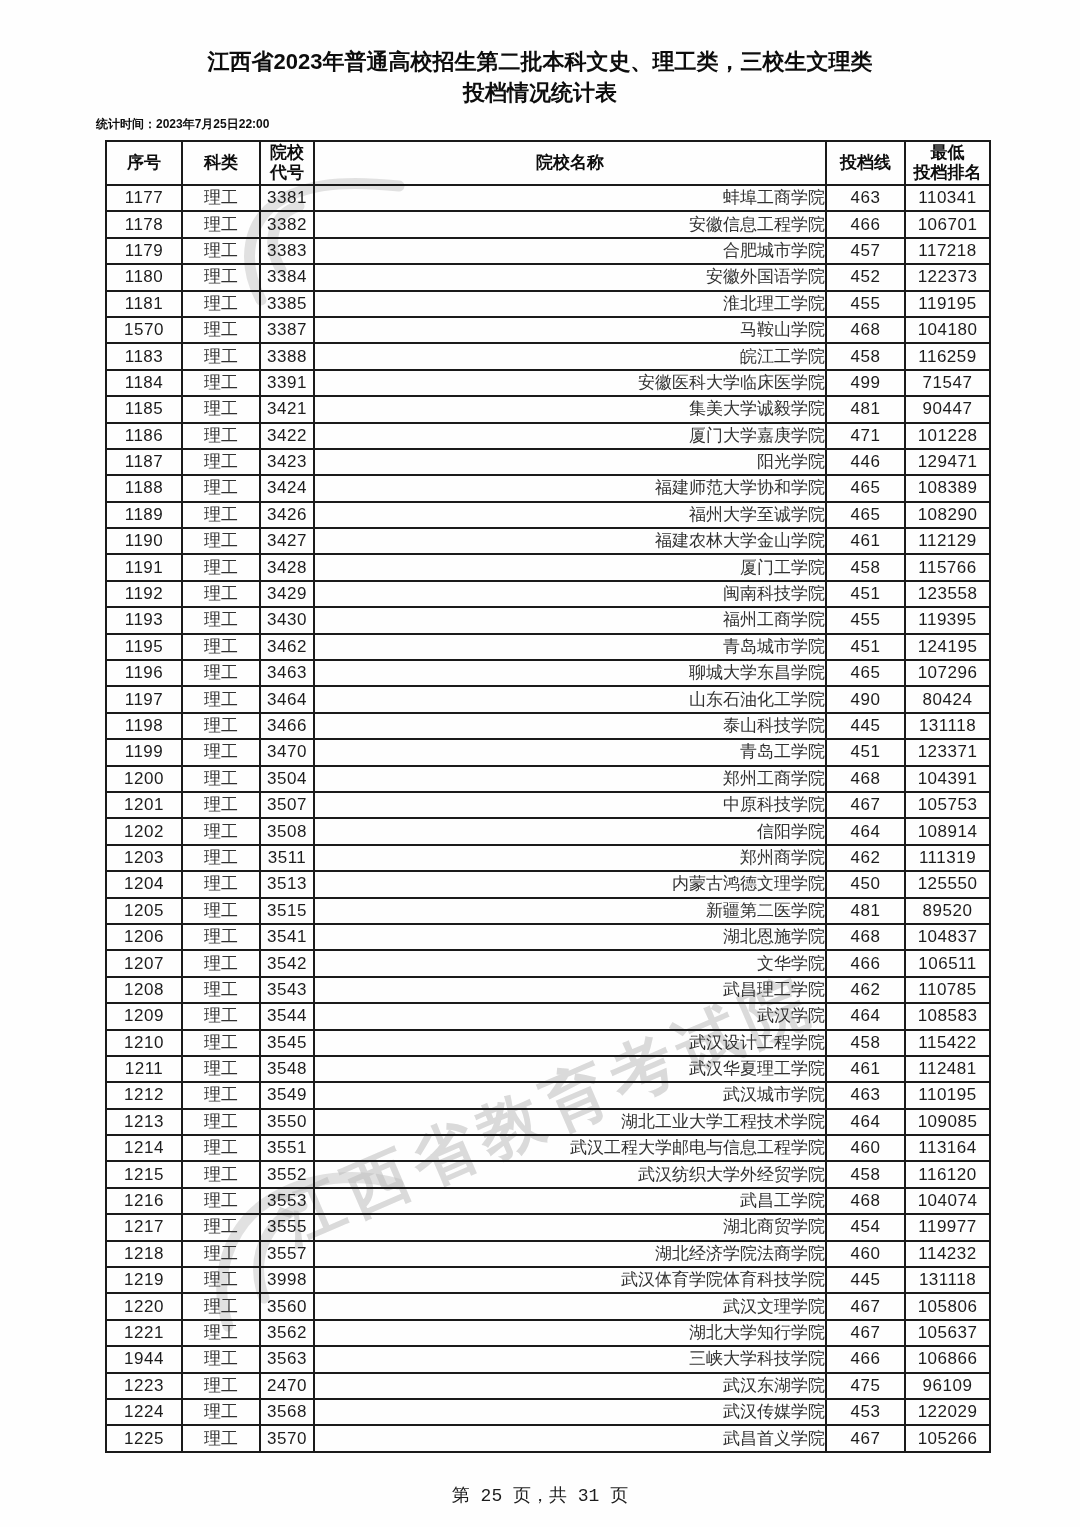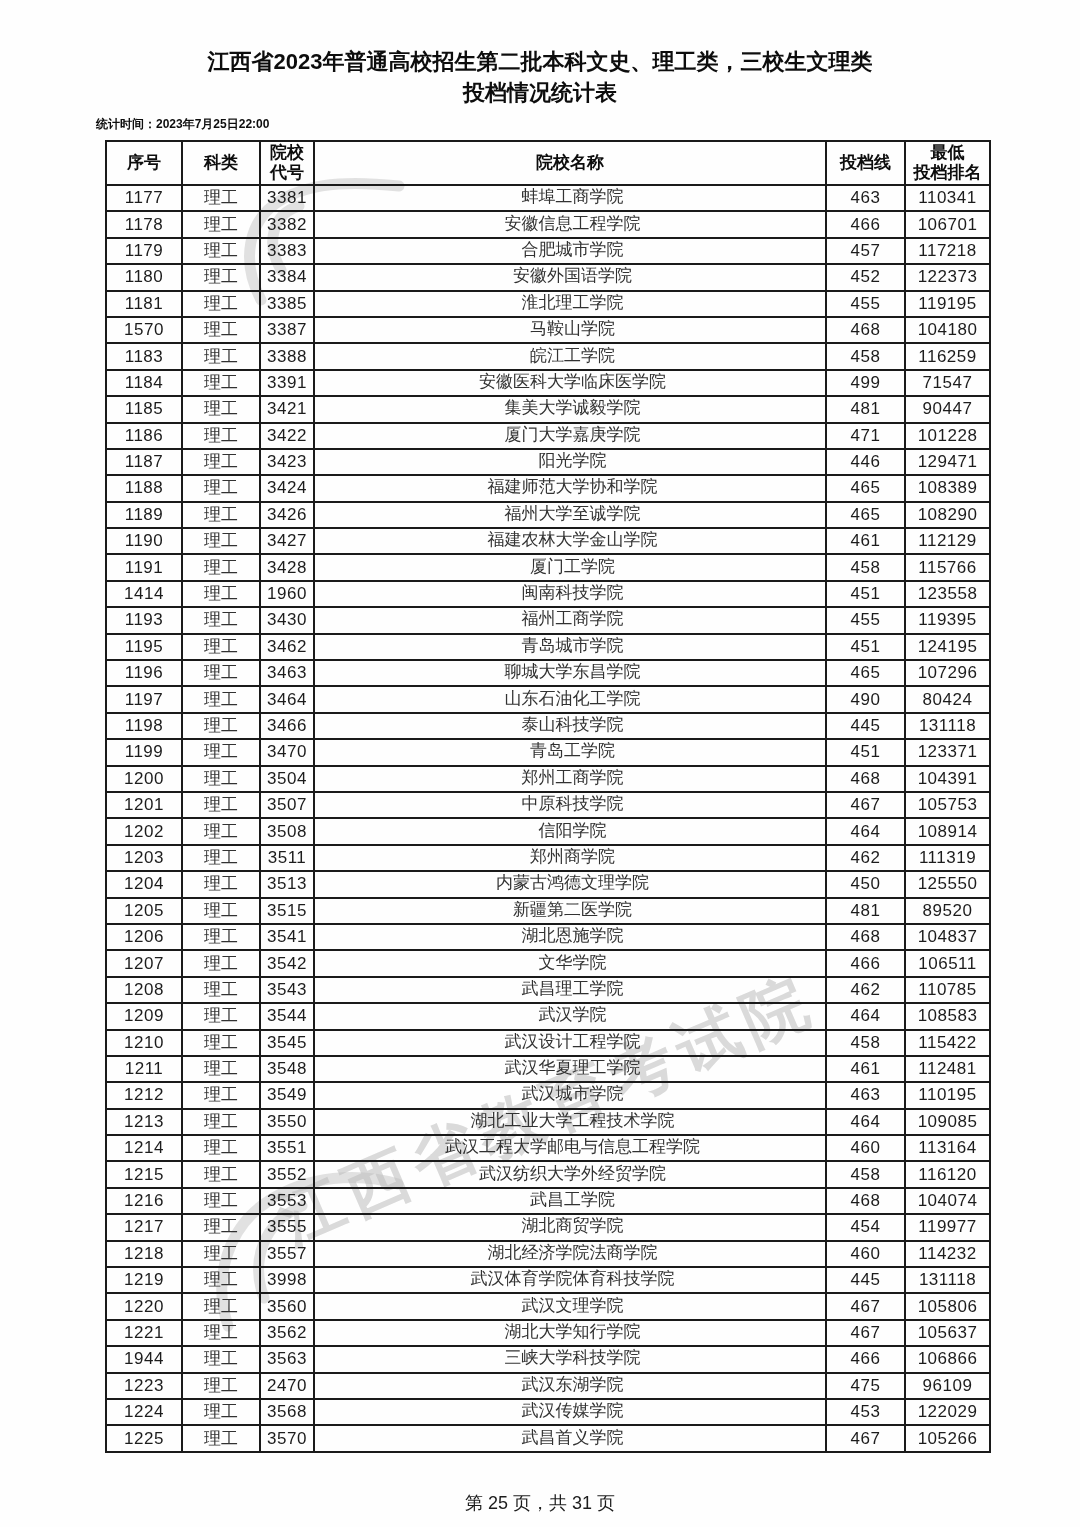--- a/index.html
+++ b/index.html
@@ -75,29 +75,28 @@
     color:#0d0d0d;
   }
   .grid td{
     height:24.4px;
     font-size:17px;
     line-height:24px;
     color:#1c1c1c;
   }
   td.c0,td.c2,td.c4,td.c5{font-family:"Liberation Sans",sans-serif;letter-spacing:0.5px;}
   td.c1,td.c3{font-family:"Liberation Serif",serif;color:#323232;}
-  td.c3{text-align:center;padding-left:5px;font-family:Liberation Mono, monospace;}
+  td.c3{text-align:right;padding-left:5px;}
   
   .page-indicator{
     position:absolute;top:1483px;left:0;width:100%;z-index:3;
     text-align:center;
     font-size:18px;
-    font-family:Liberation Sans, sans-serif;
+    font-family:Liberation Mono, monospace;
     color:#1c1c1c;
-    margin-top:8px;
   }
 </style>
 </head>
 <body>
 
 <div class="page">
 
   <svg class="wm wm-swoosh-top" width="220" height="140" viewBox="0 0 220 140">
     <path d="M58,128 C38,90 44,48 78,28 C112,8 158,10 196,14 M78,98 C62,70 70,42 96,34" fill="none" stroke="#c6c6c6" stroke-width="11" stroke-linecap="round"></path>
   </svg>
@@ -249,23 +248,23 @@
         </tr>
         <tr>
           <td class="c0">1191</td>
           <td class="c1">理工</td>
           <td class="c2">3428</td>
           <td class="c3">厦门工学院</td>
           <td class="c4">458</td>
           <td class="c5">115766</td>
         </tr>
         <tr>
-          <td class="c0">1414</td>
-          <td class="c1">理工</td>
-          <td class="c2">1960</td>
+          <td class="c0">1192</td>
+          <td class="c1">理工</td>
+          <td class="c2">3429</td>
           <td class="c3">闽南科技学院</td>
           <td class="c4">451</td>
           <td class="c5">123558</td>
         </tr>
         <tr>
           <td class="c0">1193</td>
           <td class="c1">理工</td>
           <td class="c2">3430</td>
           <td class="c3">福州工商学院</td>
           <td class="c4">455</td>

